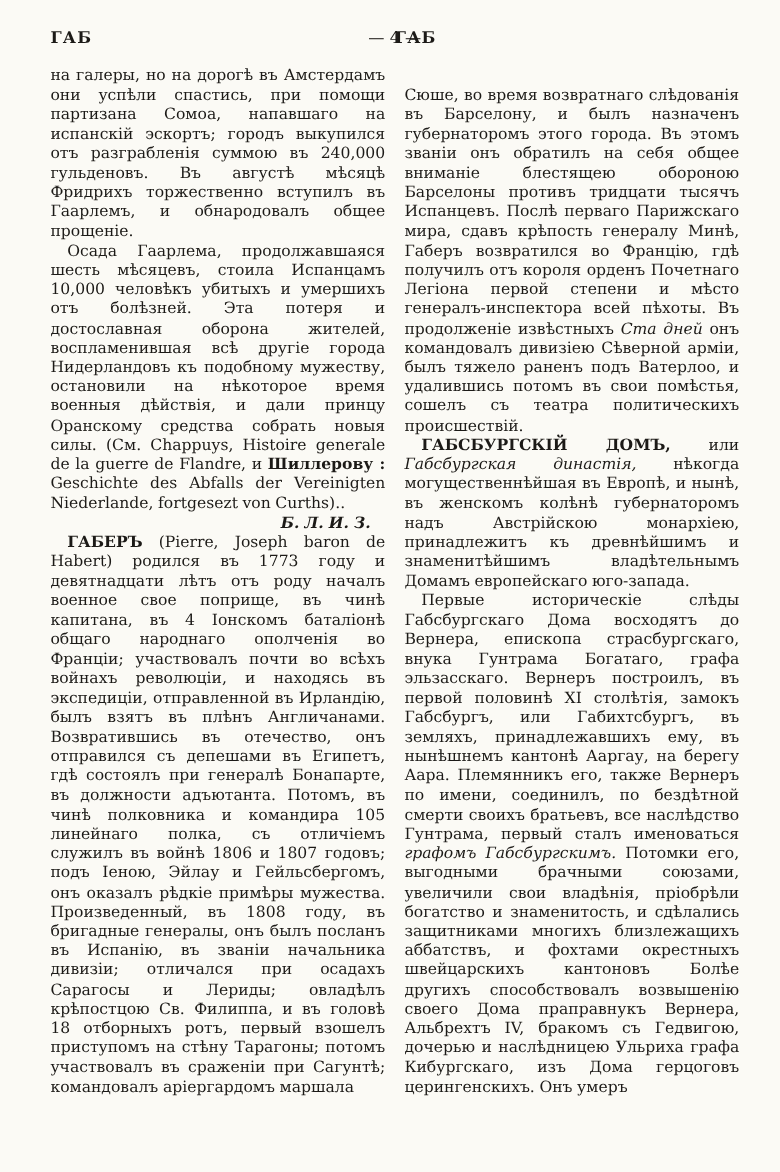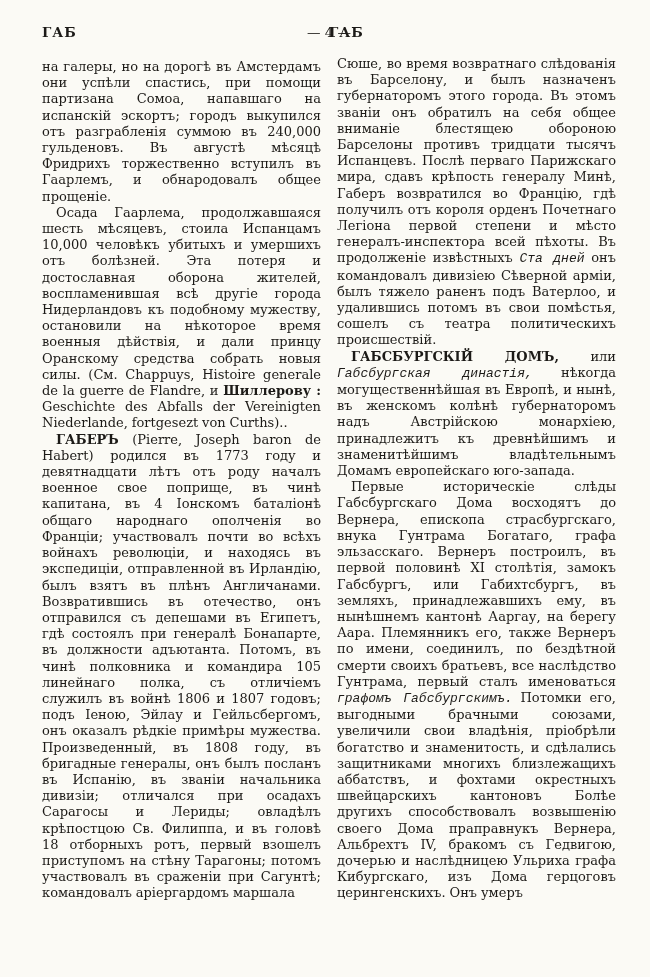--- a/index.html
+++ b/index.html
@@ -50,36 +50,37 @@
     margin:0 7px 0 8px;
   }
   .col p{margin:0;text-indent:14px;}
   .col p.noindent{text-indent:0;}
   .col p.signature{
     text-indent:0;
     text-align:right;
     padding-right:12px;
   }
   .b{font-weight:bold;}
-  .i{font-style:italic;font-family:Liberation Mono, monospace;}
+  .i{font-style:italic;}
   .bi{font-weight:bold;font-style:italic;}
 </style>
 </head>
 <body>
 
 <div class="page">
   <div class="running-head">
     <span class="head-left">ГАБ</span>
     <span class="head-center">— 4 —</span>
     <span class="head-right">ГАБ</span>
   </div>
   <div class="columns">
     <div class="col">
         <p class="noindent"><span>на галеры, но на дорогѣ въ Амстердамъ они успѣли спастись, при помощи партизана Сомоа, напавшаго на испанскій эскортъ; городъ выкупился отъ разграбленія суммою въ 240,000 гульденовъ. Въ августѣ мѣсяцѣ Фридрихъ торжественно вступилъ въ Гаарлемъ, и обнародовалъ общее прощеніе.</span></p>
         <p><span>Осада Гаарлема, продолжавшаяся шесть мѣсяцевъ, стоила Испанцамъ 10,000 человѣкъ убитыхъ и умершихъ отъ болѣзней. Эта потеря и достославная оборона жителей, воспламенившая всѣ другіе города Нидерландовъ къ подобному мужеству, остановили на нѣкоторое время военныя дѣйствія, и дали принцу Оранскому средства собрать новыя силы. (См. Chappuys, </span><span>Histoire generale de la guerre de Flandre,</span><span> и </span><span class="b">Шиллерову :</span><span> Geschichte des Abfalls der Vereinigten Niederlande, fortgesezt von Curths)..</span></p>
+        <p class="signature"><span class="bi">Б. Л. И. З.</span></p>
         <p><span class="b">ГАБЕРЪ</span><span> (Pierre, Joseph baron de Habert) родился въ 1773 году и девятнадцати лѣтъ отъ роду началъ военное свое поприще, въ чинѣ капитана, въ 4 Іонскомъ баталіонѣ общаго народнаго ополченія во Франціи; участвовалъ почти во всѣхъ войнахъ революціи, и находясь въ экспедиціи, отправленной въ Ирландію, былъ взятъ въ плѣнъ Англичанами. Возвратившись въ отечество, онъ отправился съ депешами въ Египетъ, гдѣ состоялъ при генералѣ Бонапарте, въ должности адъютанта. Потомъ, въ чинѣ полковника и командира 105 линейнаго полка, съ отличіемъ служилъ въ войнѣ 1806 и 1807 годовъ; подъ Іеною, Эйлау и Гейльсбергомъ, онъ оказалъ рѣдкіе примѣры мужества. Произведенный, въ 1808 году, въ бригадные генералы, онъ былъ посланъ въ Испанію, въ званіи начальника дивизіи; отличался при осадахъ Сарагосы и Лериды; овладѣлъ крѣпостцою Св. Филиппа, и въ головѣ 18 отборныхъ ротъ, первый взошелъ приступомъ на стѣну Тарагоны; потомъ участвовалъ въ сраженіи при Сагунтѣ; командовалъ аріергардомъ маршала</span></p>
       </div>
     <div class="col-divider"></div>
     <div class="col">
         <p class="noindent"><span>Сюше, во время возвратнаго слѣдованія въ Барселону, и былъ назначенъ губернаторомъ этого города. Въ этомъ званіи онъ обратилъ на себя общее вниманіе блестящею обороною Барселоны противъ тридцати тысячъ Испанцевъ. Послѣ перваго Парижскаго мира, сдавъ крѣпость генералу Минѣ, Габеръ возвратился во Францію, гдѣ получилъ отъ короля орденъ Почетнаго Легіона первой степени и мѣсто генералъ-инспектора всей пѣхоты. Въ продолженіе извѣстныхъ </span><span class="i">Ста дней</span><span> онъ командовалъ дивизіею Сѣверной арміи, былъ тяжело раненъ подъ Ватерлоо, и удалившись потомъ въ свои помѣстья, сошелъ съ театра политическихъ происшествій.</span></p>
         <p><span class="b">ГАБСБУРГСКІЙ ДОМЪ,</span><span> или </span><span class="i">Габсбургская династія,</span><span> нѣкогда могущественнѣйшая въ Европѣ, и нынѣ, въ женскомъ колѣнѣ губернаторомъ надъ Австрійскою монархіею, принадлежитъ къ древнѣйшимъ и знаменитѣйшимъ владѣтельнымъ Домамъ европейскаго юго-запада.</span></p>
         <p><span>Первые историческіе слѣды Габсбургскаго Дома восходятъ до Вернера, епископа страсбургскаго, внука Гунтрама Богатаго, графа эльзасскаго. Вернеръ построилъ, въ первой половинѣ XI столѣтія, замокъ Габсбургъ, или Габихтсбургъ, въ земляхъ, принадлежавшихъ ему, въ нынѣшнемъ кантонѣ Ааргау, на берегу Аара. Племянникъ его, также Вернеръ по имени, соединилъ, по бездѣтной смерти своихъ братьевъ, все наслѣдство Гунтрама, первый сталъ именоваться </span><span class="i">графомъ Габсбургскимъ.</span><span> Потомки его, выгодными брачными союзами, увеличили свои владѣнія, пріобрѣли богатство и знаменитость, и сдѣлались защитниками многихъ близлежащихъ аббатствъ, и фохтами окрестныхъ швейцарскихъ кантоновъ Болѣе другихъ способствовалъ возвышенію своего Дома праправнукъ Вернера, Альбрехтъ IV, бракомъ съ Гедвигою, дочерью и наслѣдницею Ульриха графа Кибургскаго, изъ Дома герцоговъ церингенскихъ. Онъ умеръ</span></p>
       </div>
   </div>
 </div>

